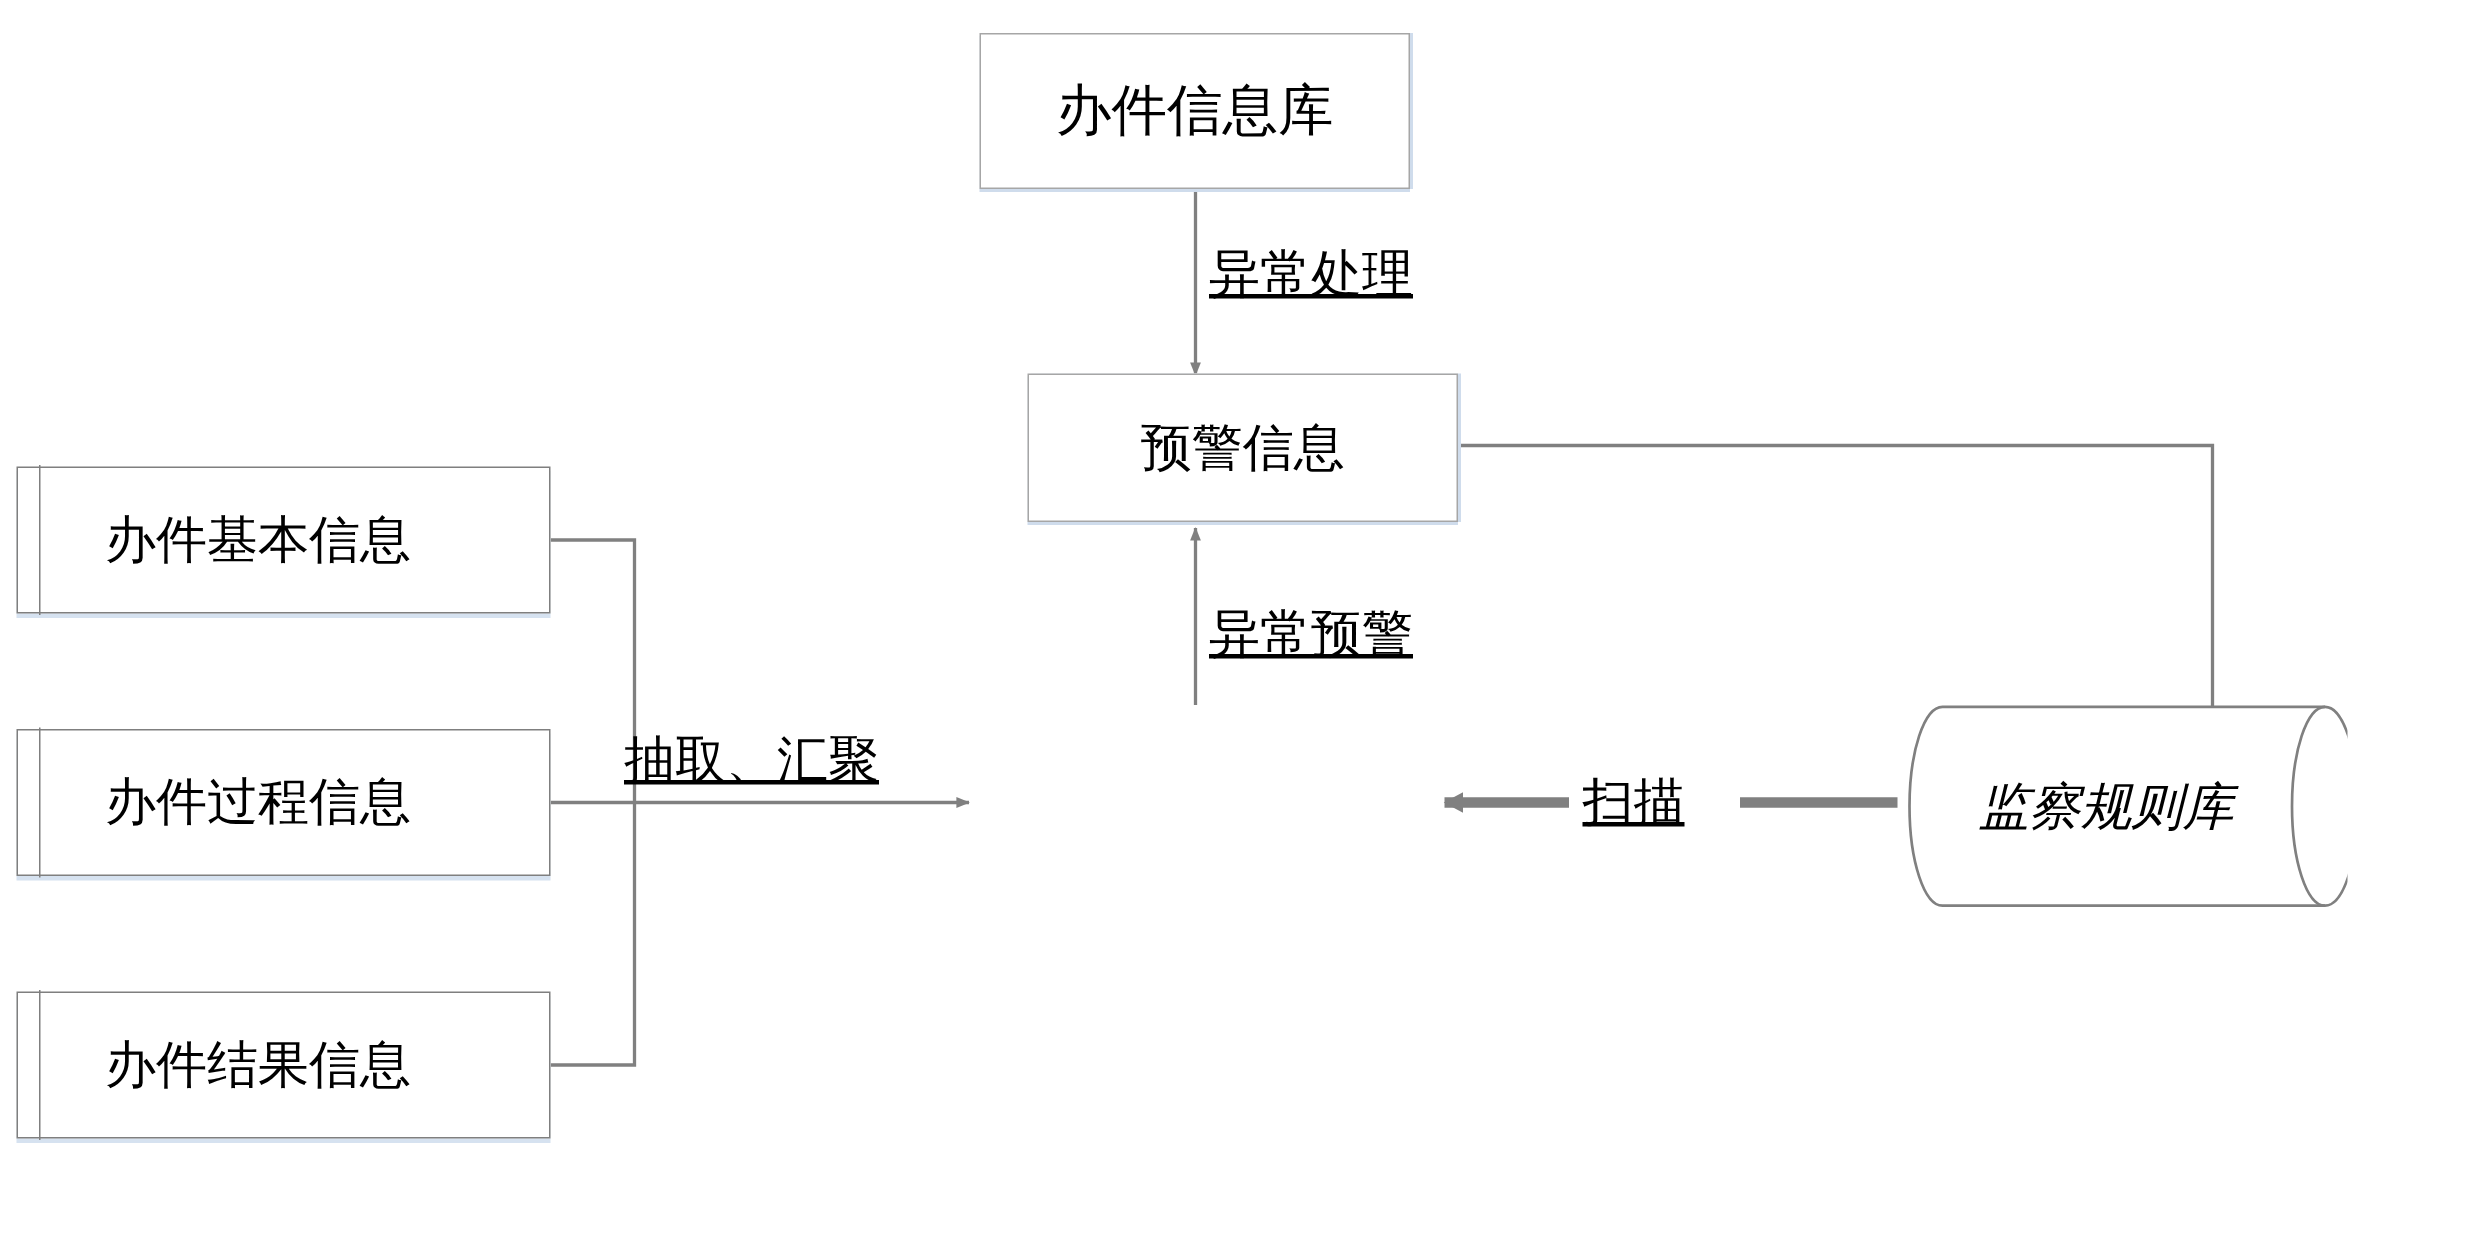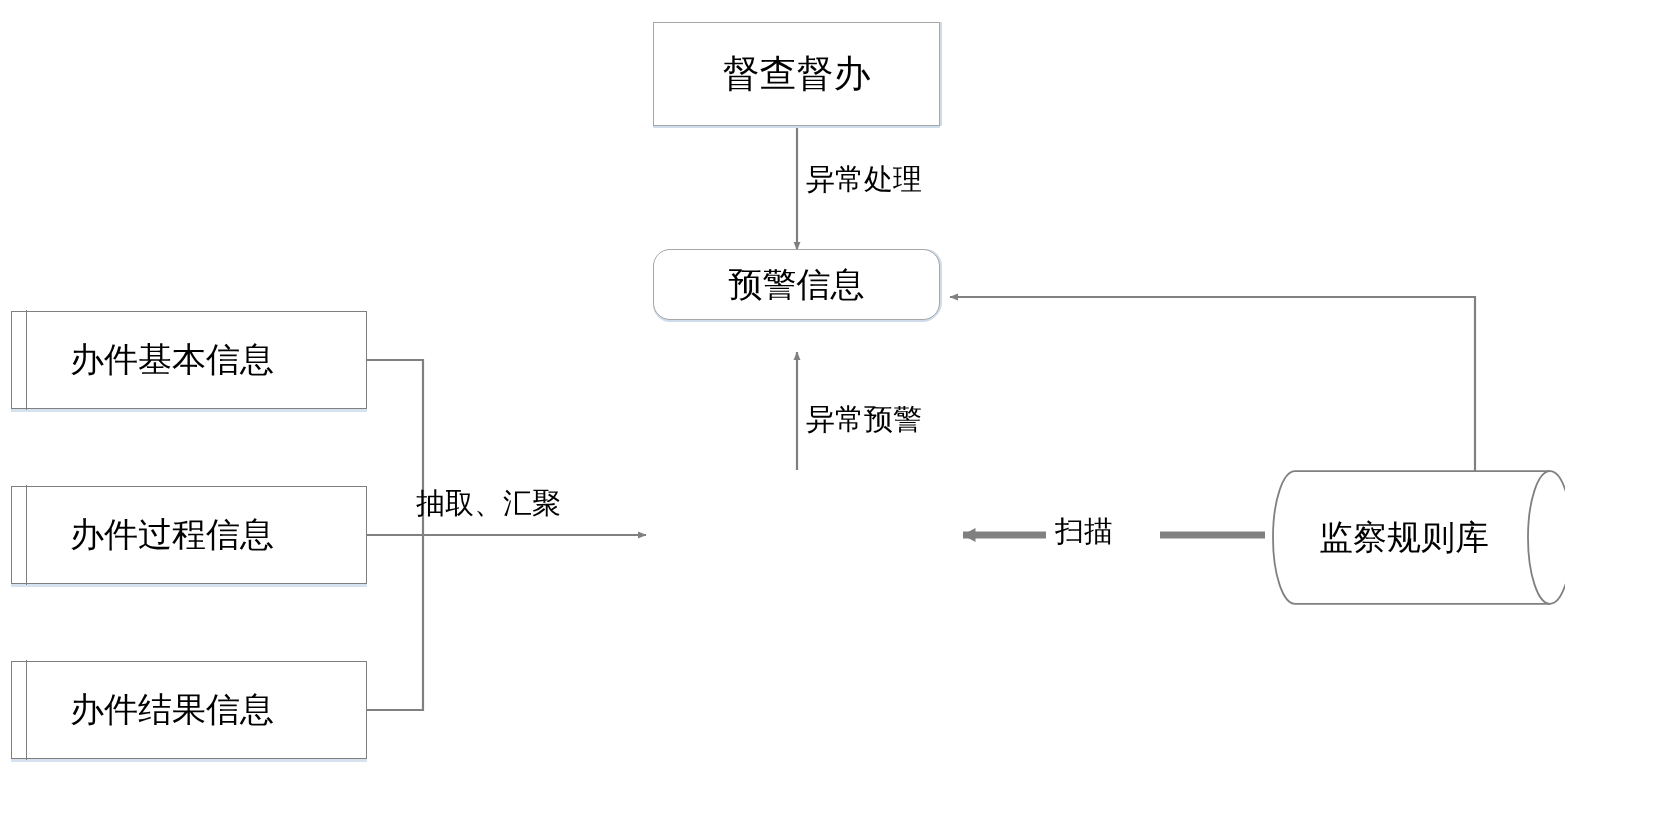--- a/index.html
+++ b/index.html
@@ -70,21 +70,21 @@
     z-index:2;
   }
   .label{
     position:absolute;
     color:#000000;
     white-space:nowrap;
     background:transparent;
   }
   .t-36{font-size:37px;}
   .t-33{font-size:34px;}
-  .t-30{font-size:29px;}
+  .t-30{font-size:34px;text-decoration:underline;}
 </style>
 </head>
 <body>
 
 <div id="canvas">
 
   <svg id="wires" viewBox="0 0 1654 822" width="1654" height="822">
     <defs>
       <marker id="arrThin" markerWidth="10" markerHeight="10" refX="8.4" refY="4" orient="auto" markerUnits="userSpaceOnUse">
         <path d="M0,0.4 L9,4 L0,7.6 z" fill="#808080"></path>
@@ -112,24 +112,24 @@
       <path d="M1265,535 L1160,535" stroke="#808080" stroke-width="7" fill="none"></path>
       <path d="M1046,535 L963,535" stroke="#808080" stroke-width="7" fill="none" marker-end="url(#arrThick)"></path>
     </g>
 
     <g>
       <path d="M1475,478 L1475,297 L950,297" stroke="#808080" stroke-width="2.2" fill="none" marker-end="url(#arrThin)"></path>
     </g>
   </svg>
 
   <div class="node rect t-36" style="left:653px;top:22px;width:287px;height:104px;">
-    <span>督查督办</span>
+    <span>办件信息库</span>
   </div>
 
-  <div class="node rect t-33" style="left:653px;top:249px;width:287px;height:71px;border-radius:17px;">
+  <div class="node rect t-33" style="left:685px;top:249px;width:287px;height:99px;">
     <span>预警信息</span>
   </div>
 
   <div class="node tape t-33" style="left:11px;top:486px;width:356px;height:98px;">
     <span class="bar"></span>
     <span class="tapelabel">办件过程信息</span>
   </div>
 
   <div class="node tape t-33" style="left:11px;top:311px;width:356px;height:98px;">
     <span class="bar"></span>
@@ -141,21 +141,21 @@
     <span class="tapelabel">办件结果信息</span>
   </div>
 
 
   <div class="node cyl t-33" style="left:1265px;top:470px;width:300px;height:135px;">
     <svg class="cylsvg" viewBox="0 0 300 135" preserveAspectRatio="none">
       <path d="M30,1.2 L285,1.2 A22,66.3 0 0 1 285,133.8 L30,133.8
                A22,66.3 0 0 1 30,1.2 z" fill="#ffffff" stroke="#808080" stroke-width="1.8" vector-effect="non-scaling-stroke"></path>
       <path d="M285,1.2 A22,66.3 0 0 0 285,133.8" fill="none" stroke="#808080" stroke-width="1.8" vector-effect="non-scaling-stroke"></path>
     </svg>
-    <span class="cyllabel" style="margin-right:22px;">监察规则库</span>
+    <span class="cyllabel" style="margin-right:22px;font-style:italic;">监察规则库</span>
   </div>
 
   <div class="label t-30" style="left:806px;top:160px;">异常处理</div>
 
   <div class="label t-30" style="left:806px;top:400px;">异常预警</div>
 
   <div class="label t-30" style="left:416px;top:484px;">抽取、汇聚</div>
 
   <div class="label t-30" style="left:1055px;top:512px;">扫描</div>
 

